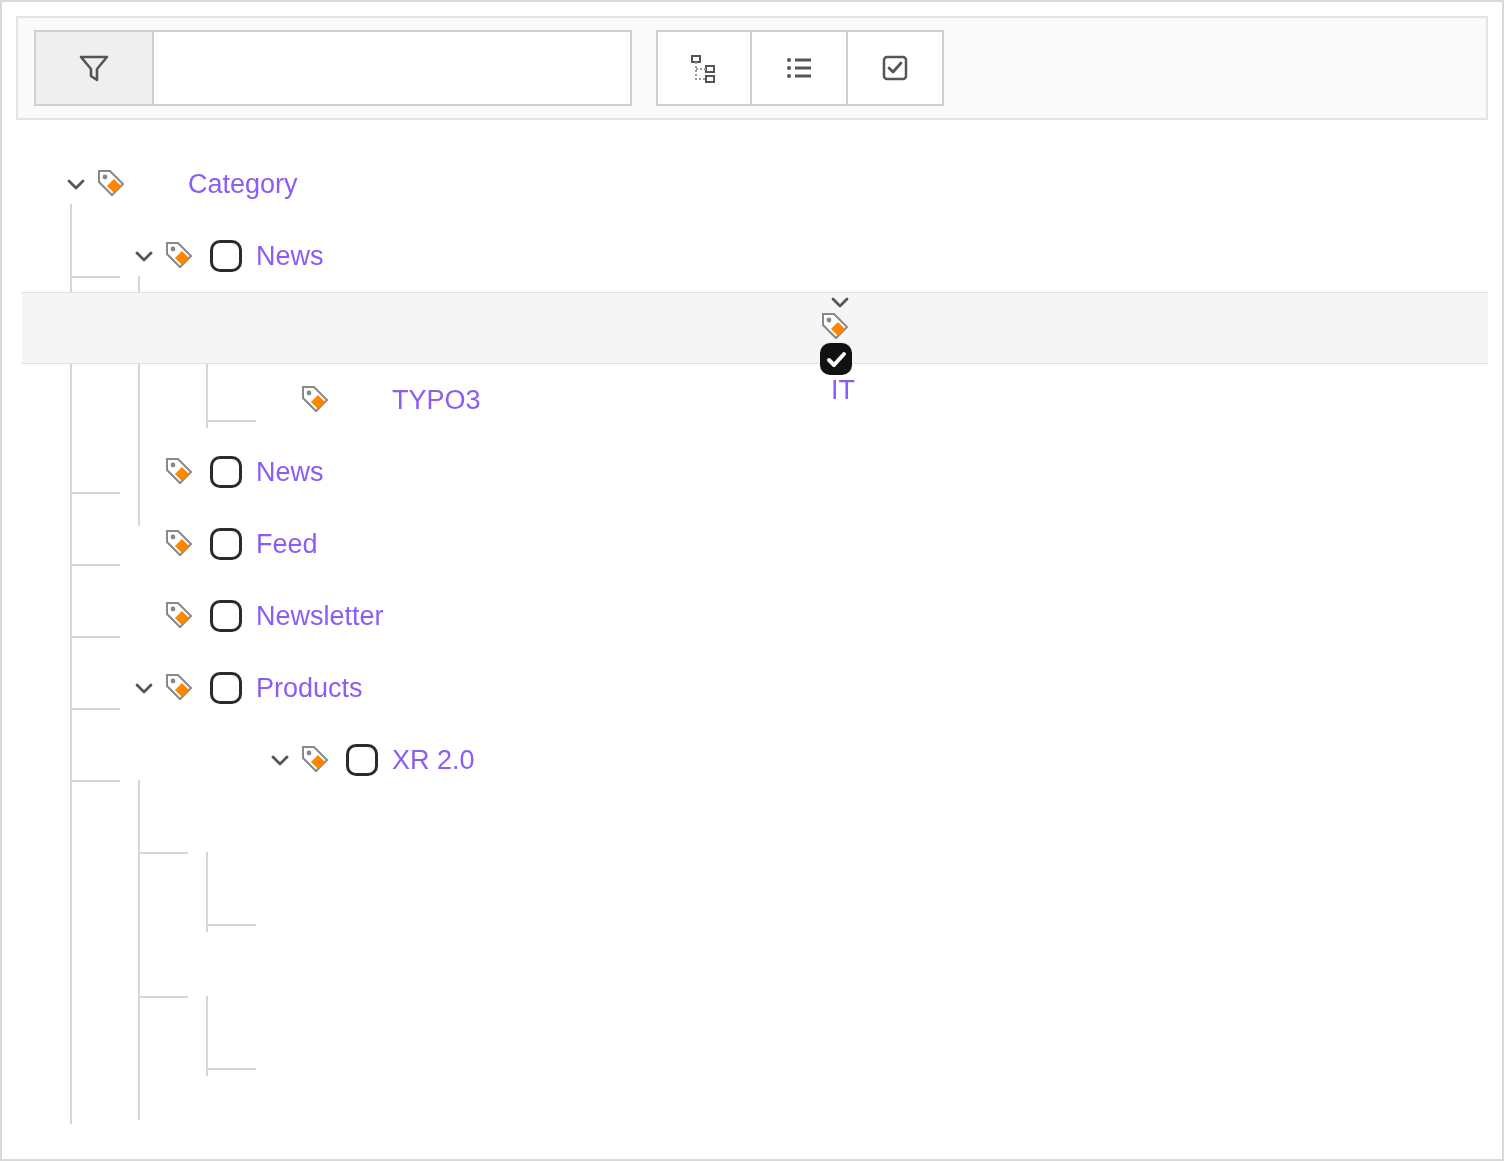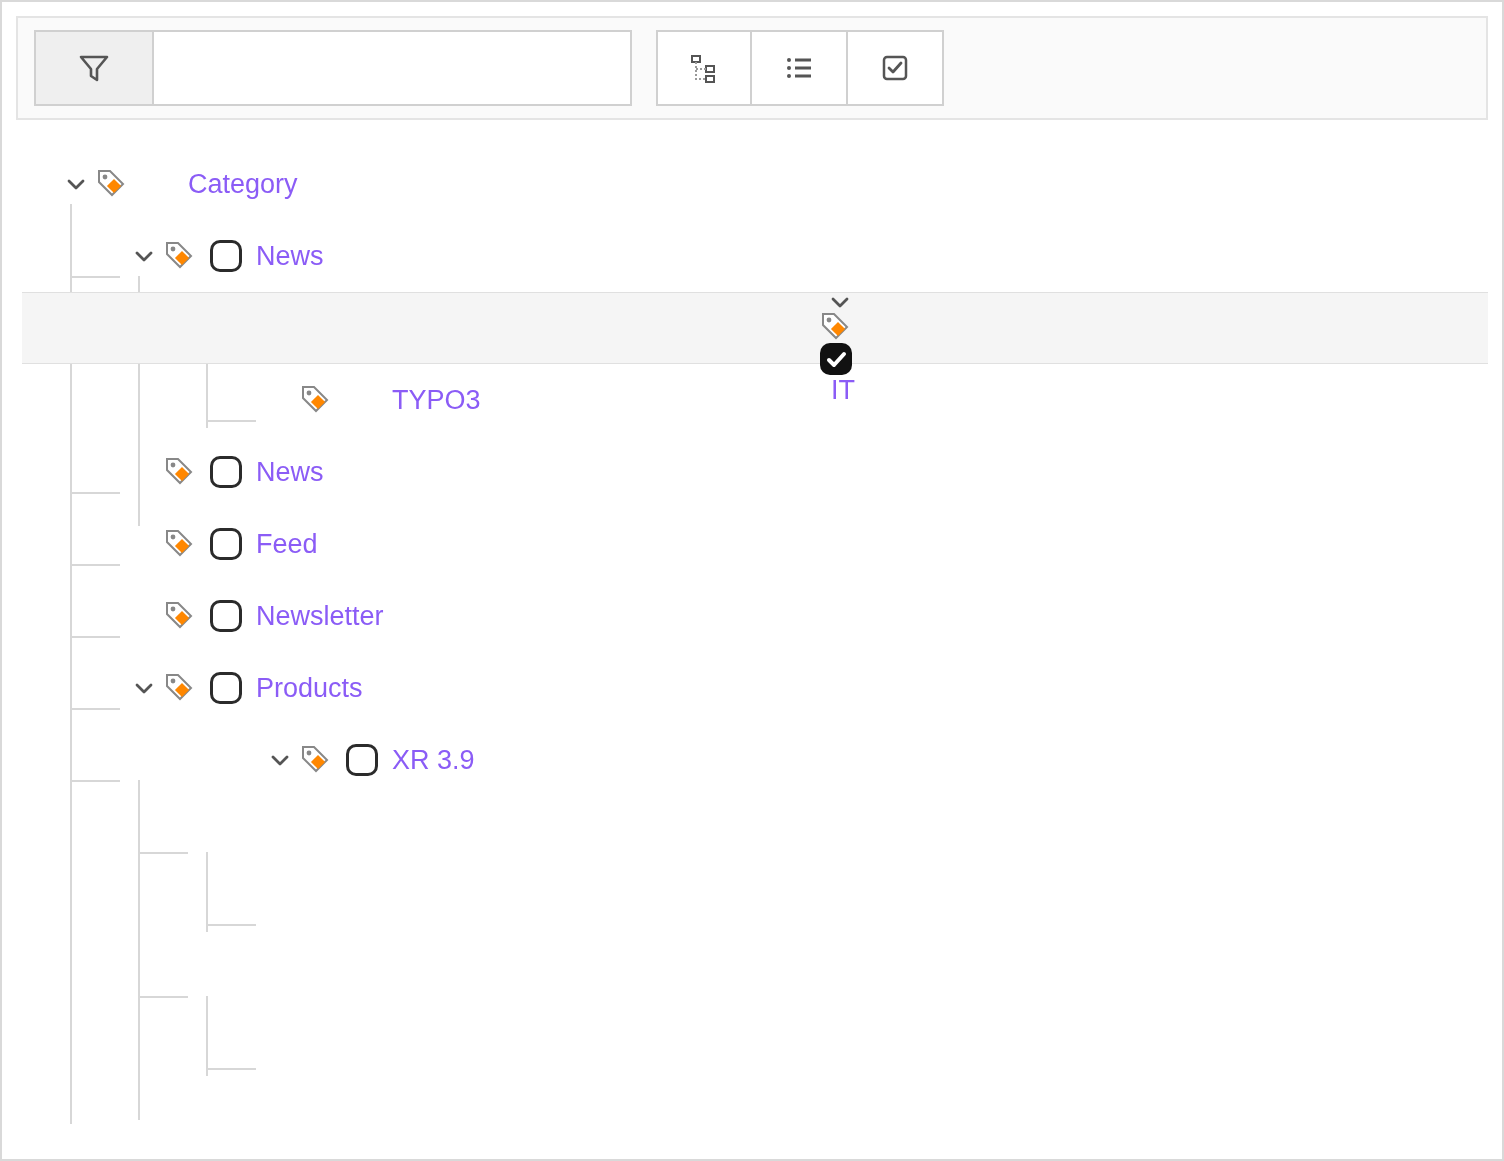--- a/index.html
+++ b/index.html
@@ -258,17 +258,17 @@
           </svg>
         </span>
       <span class="tag-icon">
           <svg width="30" height="30" viewBox="0 0 30 30">
             <use href="#tag"></use>
           </svg>
         </span>
       <span class="cb">
           <span class="cb-box"></span>
         </span>
-      <span class="label">XR 3.9</span>
+      <span class="label">XR 2.0</span>
     </div>
 
   </div>
 </div>
 
 </body></html>

